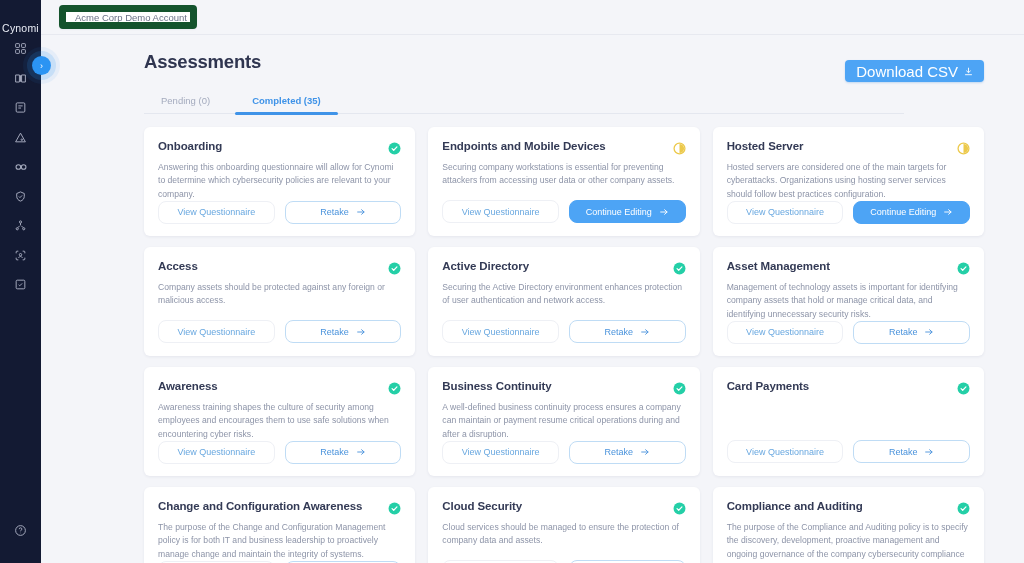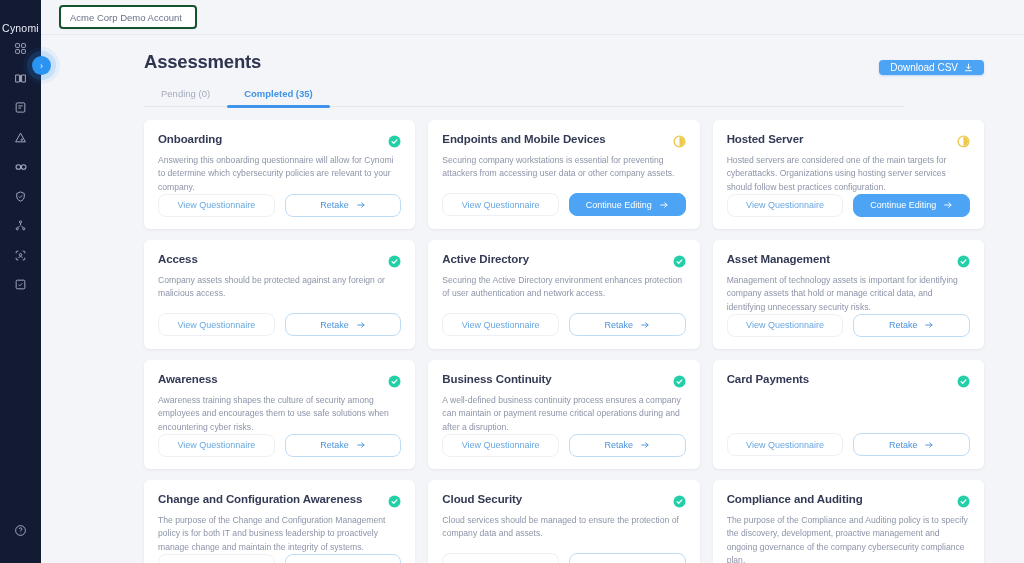--- a/index.html
+++ b/index.html
@@ -48,21 +48,21 @@
   .topbar {
     height: 35px; flex: 0 0 35px;
     background: #f4f5f9;
     display: flex; align-items: center;
     padding-left: 18px;
     border-bottom: 1px solid #e7e9f0;
   }
   .account-pill {
     width: 138px; height: 24px;
     background: #ffffff;
-    border: 2px solid #14532d;
+    border: 7px solid #14532d;
     border-radius: 4px;
     display: flex; align-items: center;
     padding: 0 9px;
     font-size: 9.5px; color: #6a7187;
     box-shadow: 0 1px 2px rgba(25,35,70,.04);
     white-space: nowrap; overflow: hidden;
   }
 
   .content {
     flex: 1 1 auto; overflow: hidden;
@@ -70,30 +70,30 @@
     position: relative;
   }
 
   .page-head { display: flex; align-items: flex-start; justify-content: space-between; }
   .page-title {
     font-size: 18.5px; font-weight: bold; color: #2f3550; letter-spacing: -.2px;
   }
   .csv-btn {
     background: #4da4f5; color: #fff;
     border: none; border-radius: 4px;
-    height: 15px; padding: 0 11px;
-    font-size: 10px; font-family: inherit;
+    height: 22px; padding: 0 11px;
+    font-size: 15px; font-family: inherit;
     display: inline-flex; align-items: center; gap: 6px;
     cursor: pointer; margin-top: 9px;
     box-shadow: 0 1px 2px rgba(45,130,220,.25);
   }
   .csv-btn svg { display: block; }
 
   .tabs {
-    display: flex; align-items: flex-end; gap: 0;
+    display: flex; align-items: flex-end; gap: 8px;
     margin-top: 8px;
     border-bottom: 1px solid #e4e7ef;
     width: 760px;
   }
   .tab {
     font-size: 9.5px; padding: 5px 17px 7px 17px;
     color: #a4abbe; cursor: pointer; position: relative;
     white-space: nowrap;
   }
   .tab.active { color: #3f93e8; font-weight: bold; }

